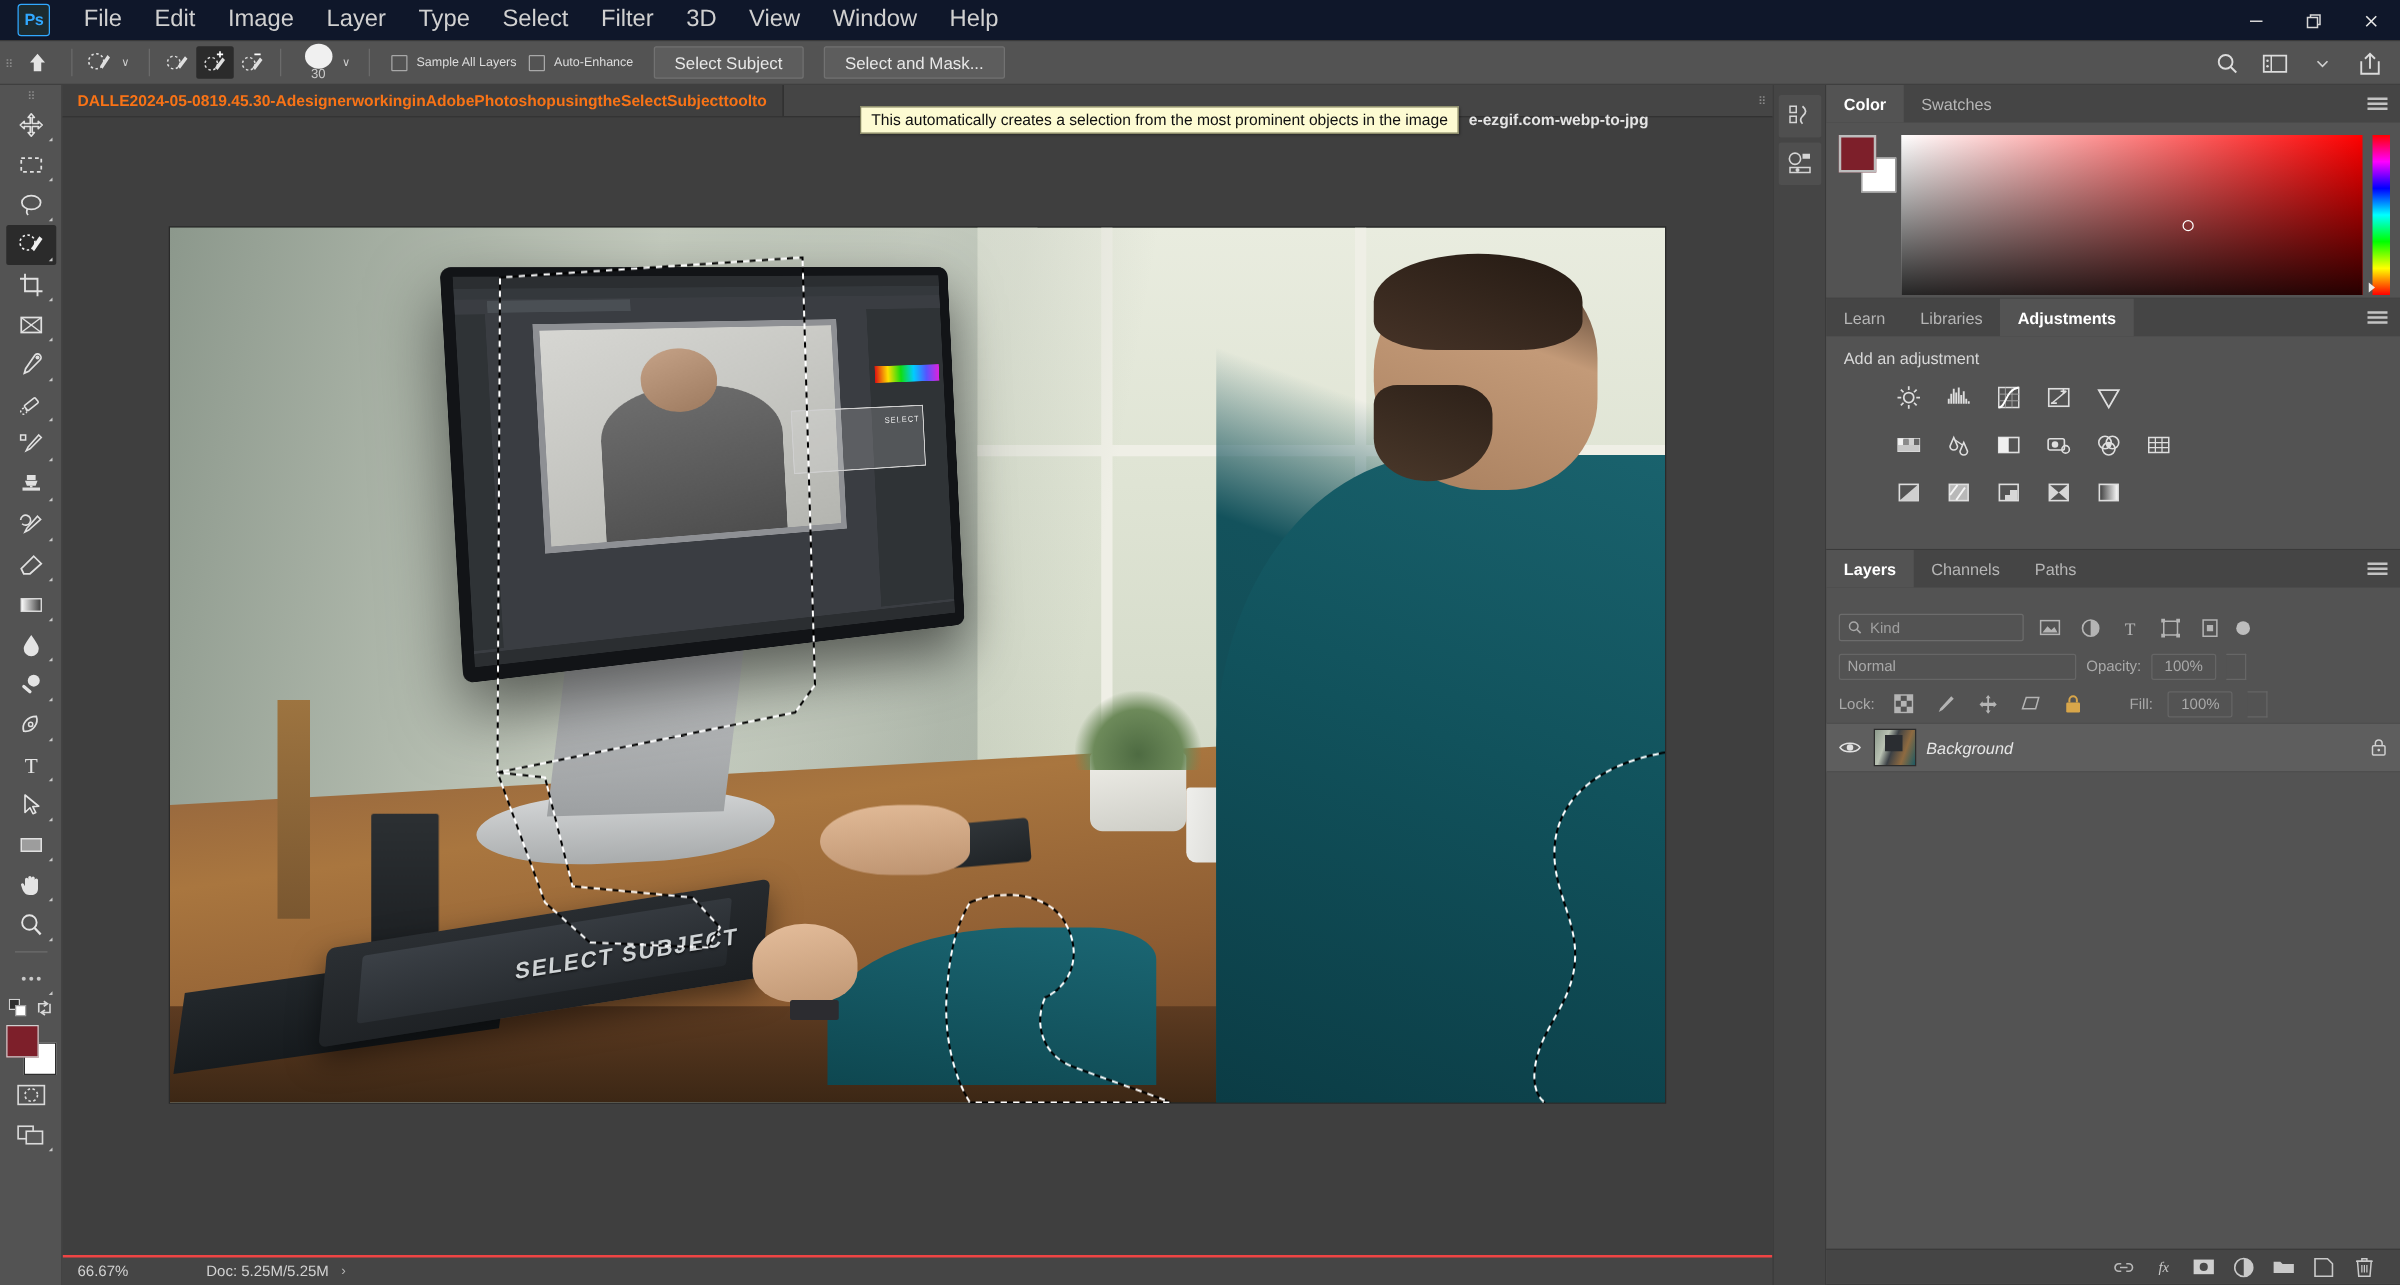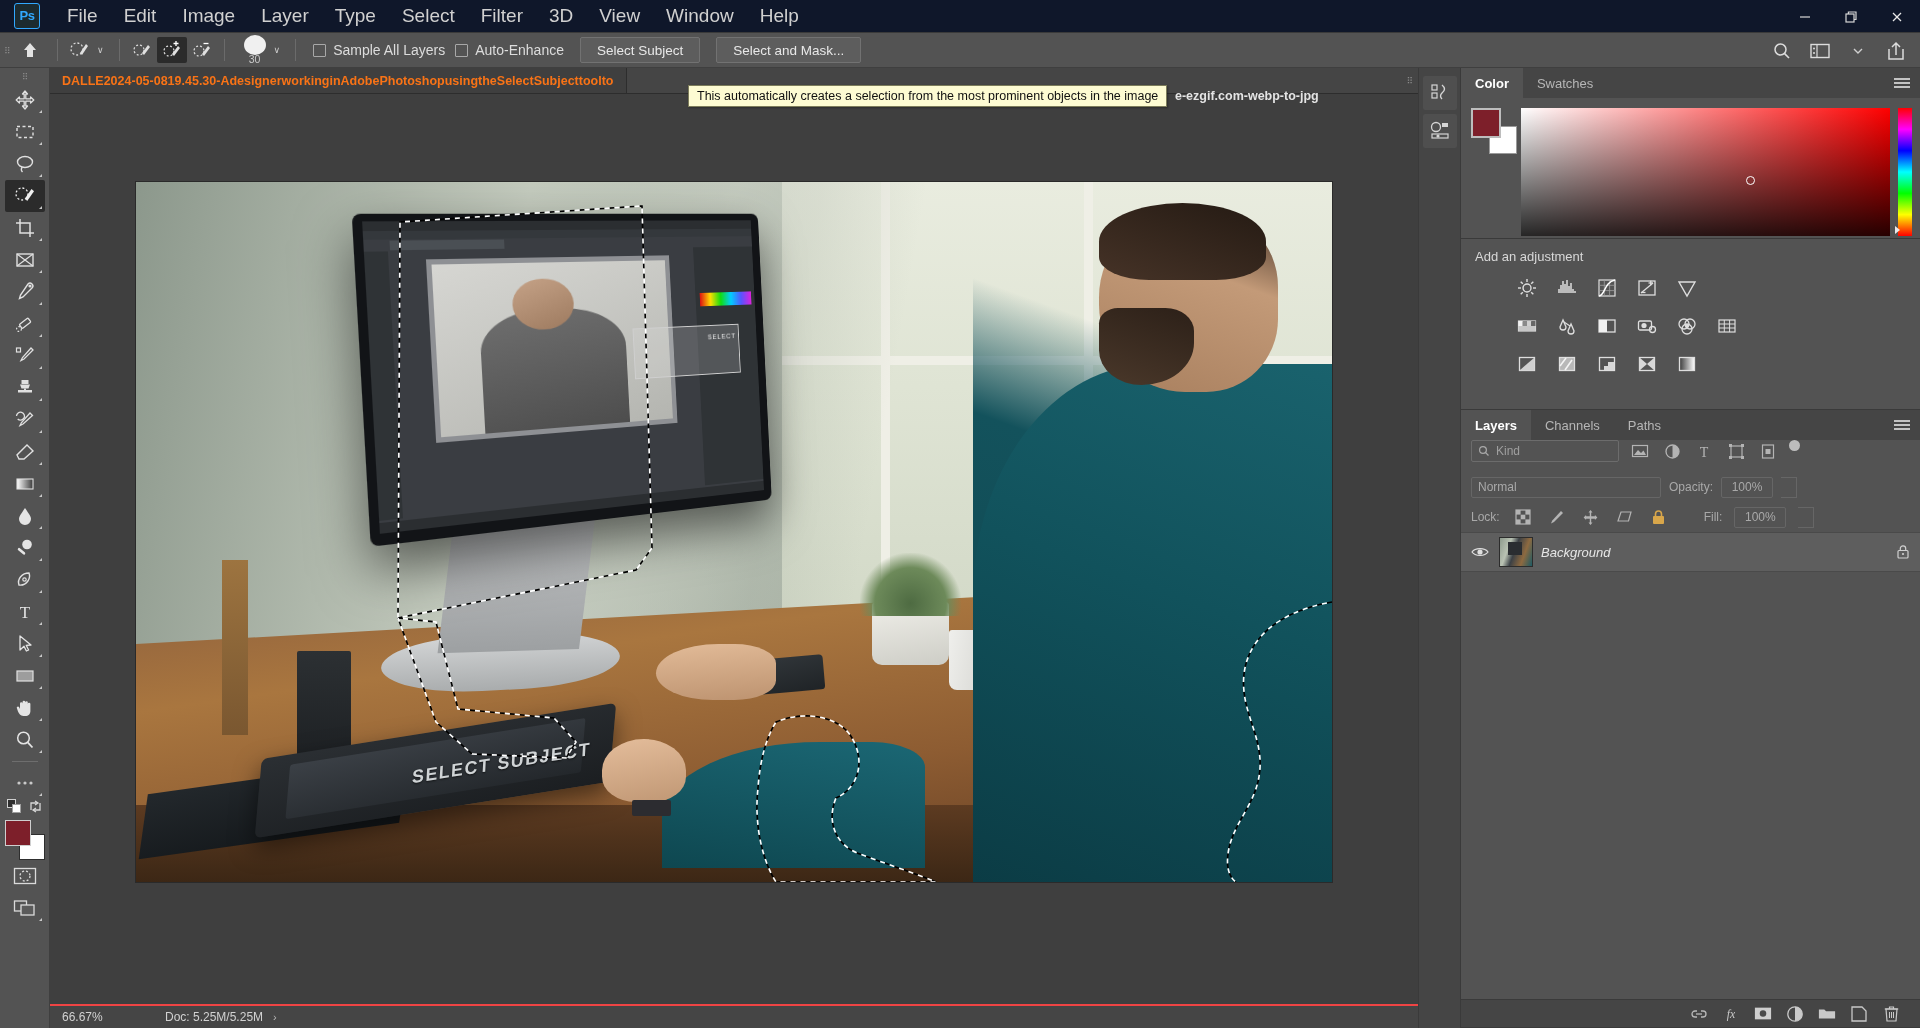--- a/index.html
+++ b/index.html
@@ -40,21 +40,21 @@
   .ob-tool.active { background:#2b2b2b; }
   .ob-chev { font-size:9px;color:#cfcfcf;padding:0 8px 0 2px; }
   .brush-preview {
     width:34px;height:30px;display:flex;flex-direction:column;align-items:center;justify-content:flex-start;
     margin-left:6px;position:relative;
   }
   .brush-dot { width:22px;height:22px;border-radius:50%;background:#f0f0f0;margin-top:0px;}
   .brush-num { font-size:10.5px;color:#cacaca;margin-top:-2px;}
   .cbx-wrap { display:flex;align-items:center;margin-left:10px; }
   .cbx { width:13px;height:13px;border:1px solid #a8a8a8;background:#535353;border-radius:1px;margin-right:7px;}
-  .cbx-lbl { font-size:14px;color:#dcdcdc; white-space:nowrap;}
+  .cbx-lbl { font-size:10px;color:#dcdcdc; white-space:nowrap;}
   .ob-button {
     height:26px; background:#5d5d5d; border:1px solid #727272; border-radius:2px;
     color:#e8e8e8; font-size:13.5px; padding:0 16px; display:flex;align-items:center;justify-content:center;
     margin-left:16px; white-space:nowrap;
   }
   .ob-right { position:absolute; right:12px; top:0; height:35px; display:flex; align-items:center; gap:14px;}
   .ob-ricon { width:24px;height:24px;display:flex;align-items:center;justify-content:center;}
   .ob-grip { position:absolute; left:4px; top:0; height:35px; display:flex; align-items:center; color:#8a8a8a; font-size:9px; letter-spacing:-1px;}
 
   
@@ -320,21 +320,21 @@
 
   
   .adjbody { background:#535353; padding:10px 0 14px 14px; min-height:170px;}
   .adj-title { font-size:13px; color:#d8d8d8; margin-bottom:12px;}
   .adj-rows { display:flex; flex-direction:column; gap:14px; }
   .adj-row { display:flex; gap:16px; padding-left:40px;}
   .adj-icon { width:24px;height:24px;display:flex;align-items:center;justify-content:center;}
 
   
   .layerspanel { flex:1 1 auto; display:flex; flex-direction:column; min-height:0; background:#535353;}
-  .filterrow { height:32px; display:flex; align-items:flex-start; padding:0 10px; gap:10px; flex:0 0 32px;}
+  .filterrow { height:32px; display:flex; align-items:center; padding:0 10px; gap:10px; flex:0 0 32px;margin-top:16px;}
   .kindselect {
     width:148px;height:22px;background:#535353;border:1px solid #6c6c6c;border-radius:2px;
     display:flex;align-items:center;gap:6px;padding:0 6px;font-size:12px;color:#9f9f9f;
   }
   .f-icn { width:22px;height:22px;display:flex;align-items:center;justify-content:center;}
   .toggle-dot { width:11px;height:11px;border-radius:50%;background:#bdbdbd;}
   .blendrow { height:30px; display:flex; align-items:center; padding:0 10px; gap:8px; flex:0 0 30px;}
   .blendselect {
     width:190px;height:21px;background:#535353;border:1px solid #666;border-radius:2px;
     font-size:12px;color:#a9a9a9;display:flex;align-items:center;padding:0 6px;
@@ -861,20 +861,30 @@
           <div class="colorfield">
             <span class="cf-cursor"></span>
           </div>
           <div class="huebar">
             <span class="hue-marker"></span>
           </div>
         </div>
       </div>
 
       <div class="panel">
+        <div class="panel-tabs">
+          <div class="ptab">Learn</div>
+          <div class="ptab">Libraries</div>
+          <div class="ptab active">Adjustments</div>
+          <div class="pmenu">
+              <i></i>
+              <i></i>
+              <i></i>
+            </div>
+        </div>
         <div class="adjbody">
           <div class="adj-title">Add an adjustment</div>
           <div class="adj-rows">
 
             <div class="adj-row">
               <span class="adj-icon">
                 <svg width="22" height="22" viewBox="0 0 22 22">
                   <circle cx="11" cy="11" r="4" fill="none" stroke="#dedede" stroke-width="1.4"></circle>
                   <g stroke="#dedede" stroke-width="1.4">
                     <line x1="11" y1="2" x2="11" y2="5"></line>

